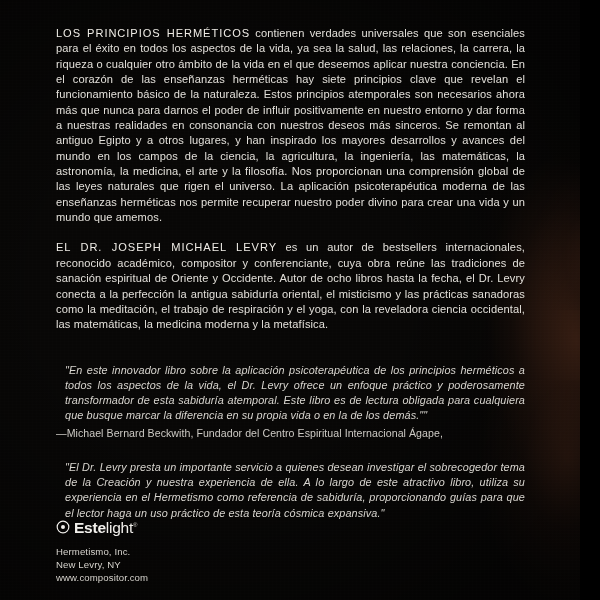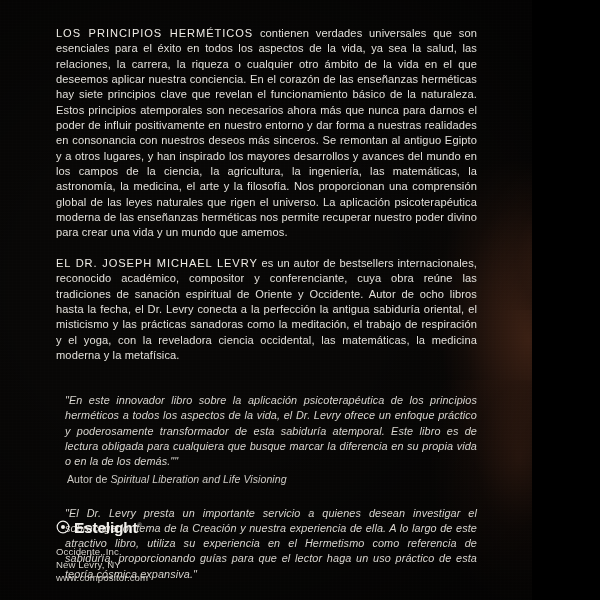--- a/index.html
+++ b/index.html
@@ -6,21 +6,21 @@
     margin: 0;
     padding: 0;
     background: #000;
   }
   body {
     font-family: "Liberation Sans", sans-serif;
   }
 
   #cover {
     position: relative;
-    width: 532px;
+    width: 580px;
     height: 600px;
     overflow: hidden;
     background: #080706;
     box-sizing: border-box;
   }
 
   
   .tex {
     position: absolute;
     pointer-events: none;
@@ -143,21 +143,21 @@
     display: block;
   }
   #logo-wordmark {
     font-size: 15.5px;
     color: #f2f0ec;
     letter-spacing: -0.015em;
     line-height: 1;
     white-space: nowrap;
   }
   #logo-word-root { font-weight: bold; }
-  #logo-word-light { font-weight: bold; }
+  #logo-word-light { font-weight: normal; }
   #logo-tm {
     font-size: 6px;
     vertical-align: super;
     color: #cfccc6;
   }
 
   .foot-line {
     color: #d6d3cd;
     font-size: 9.6px;
     line-height: 13px;
@@ -176,38 +176,38 @@
   <div class="tex" id="tex-grain"></div>
 
   <div id="content">
 
     <p id="para-intro"><span class="lead-caps">LOS PRINCIPIOS HERMÉTICOS</span><span> contienen verdades universales que son esenciales para el éxito en todos los aspectos de la vida, ya sea la salud, las relaciones, la carrera, la riqueza o cualquier otro ámbito de la vida en el que deseemos aplicar nuestra conciencia. En el corazón de las enseñanzas herméticas hay siete principios clave que revelan el funcionamiento básico de la naturaleza. Estos principios atemporales son necesarios ahora más que nunca para darnos el poder de influir positivamente en nuestro entorno y dar forma a nuestras realidades en consonancia con nuestros deseos más sinceros. Se remontan al antiguo Egipto y a otros lugares, y han inspirado los mayores desarrollos y avances del mundo en los campos de la ciencia, la agricultura, la ingeniería, las matemáticas, la astronomía, la medicina, el arte y la filosofía. Nos proporcionan una comprensión global de las leyes naturales que rigen el universo. La aplicación psicoterapéutica moderna de las enseñanzas herméticas nos permite recuperar nuestro poder divino para crear una vida y un mundo que amemos.</span></p>
 
     <p id="para-author"><span class="lead-caps">EL DR. JOSEPH MICHAEL LEVRY</span><span> es un autor de bestsellers internacionales, reconocido académico, compositor y conferenciante, cuya obra reúne las tradiciones de sanación espiritual de Oriente y Occidente. Autor de ocho libros hasta la fecha, el Dr. Levry conecta a la perfección la antigua sabiduría oriental, el misticismo y las prácticas sanadoras como la meditación, el trabajo de respiración y el yoga, con la reveladora ciencia occidental, las matemáticas, la medicina moderna y la metafísica.</span></p>
 
     <div id="quote-block-1">
       <p class="quote">"En este innovador libro sobre la aplicación psicoterapéutica de los principios herméticos a todos los aspectos de la vida, el Dr. Levry ofrece un enfoque práctico y poderosamente transformador de esta sabiduría atemporal. Este libro es de lectura obligada para cualquiera que busque marcar la diferencia en su propia vida o en la de los demás.""</p>
-      <p class="attrib attrib-line2"><span>Autor de </span><em>Spiritual Liberation and Life Visioning</em></p>
+      <p class="attrib">—Michael Bernard Beckwith, Fundador del Centro Espiritual Internacional Ágape,</p>
     </div>
 
     <div id="quote-block-2">
       <p class="quote">"El Dr. Levry presta un importante servicio a quienes desean investigar el sobrecogedor tema de la Creación y nuestra experiencia de ella. A lo largo de este atractivo libro, utiliza su experiencia en el Hermetismo como referencia de sabiduría, proporcionando guías para que el lector haga un uso práctico de esta teoría cósmica expansiva."</p>
     </div>
 
   </div>
 
   <div id="footer">
 
     <div id="logo-row">
       <svg id="logo-mark" viewBox="0 0 24 24">
         <circle cx="12" cy="12" r="10" fill="none" stroke="#f2f0ec" stroke-width="2"></circle>
         <circle cx="12" cy="12" r="3.4" fill="#f2f0ec"></circle>
       </svg>
       <div id="logo-wordmark"><span id="logo-word-root">Este</span><span id="logo-word-light">light</span><span id="logo-tm">®</span></div>
     </div>
 
-    <div class="foot-line">Occidente, Inc.</div>
+    <div class="foot-line">Hermetismo, Inc.</div>
     <div class="foot-line">New Levry, NY</div>
     <div class="foot-line">www.compositor.com</div>
 
   </div>
 
 </div>
 
 </body></html>

